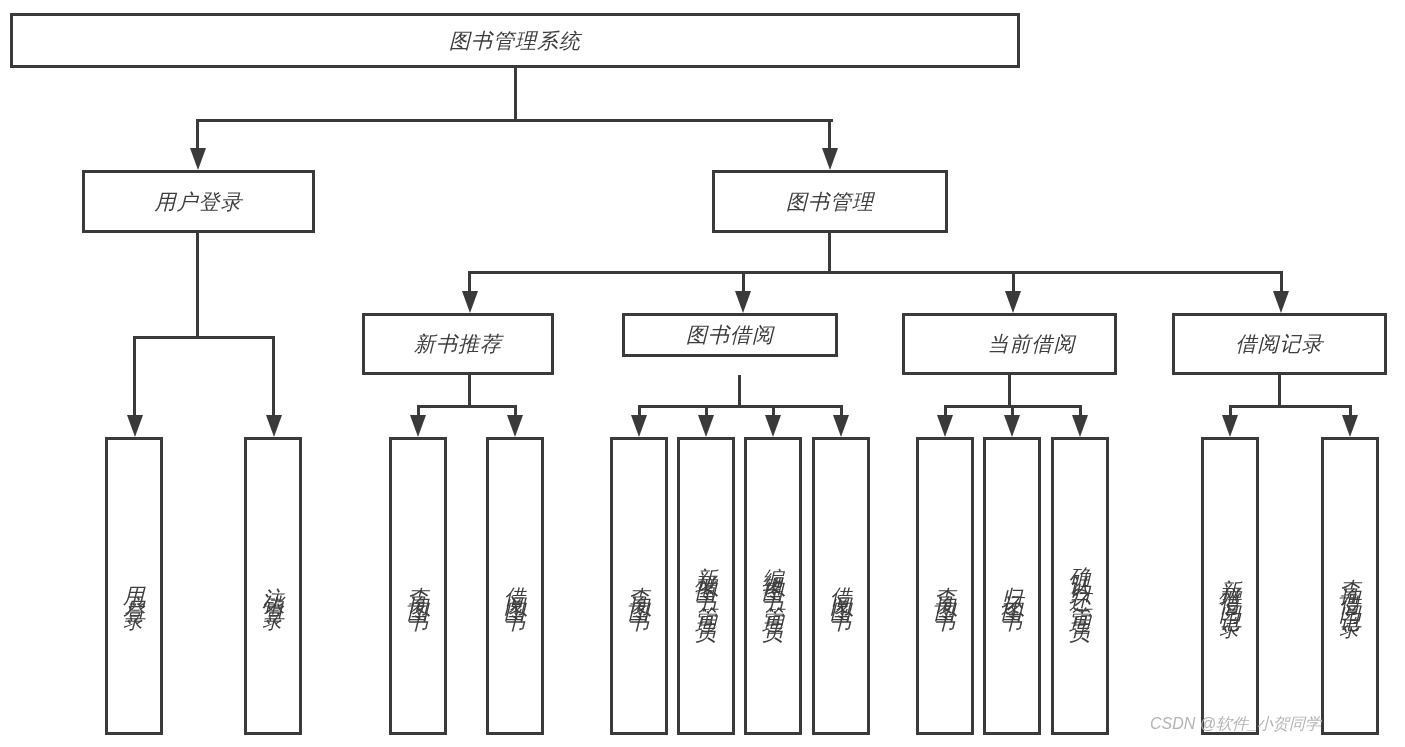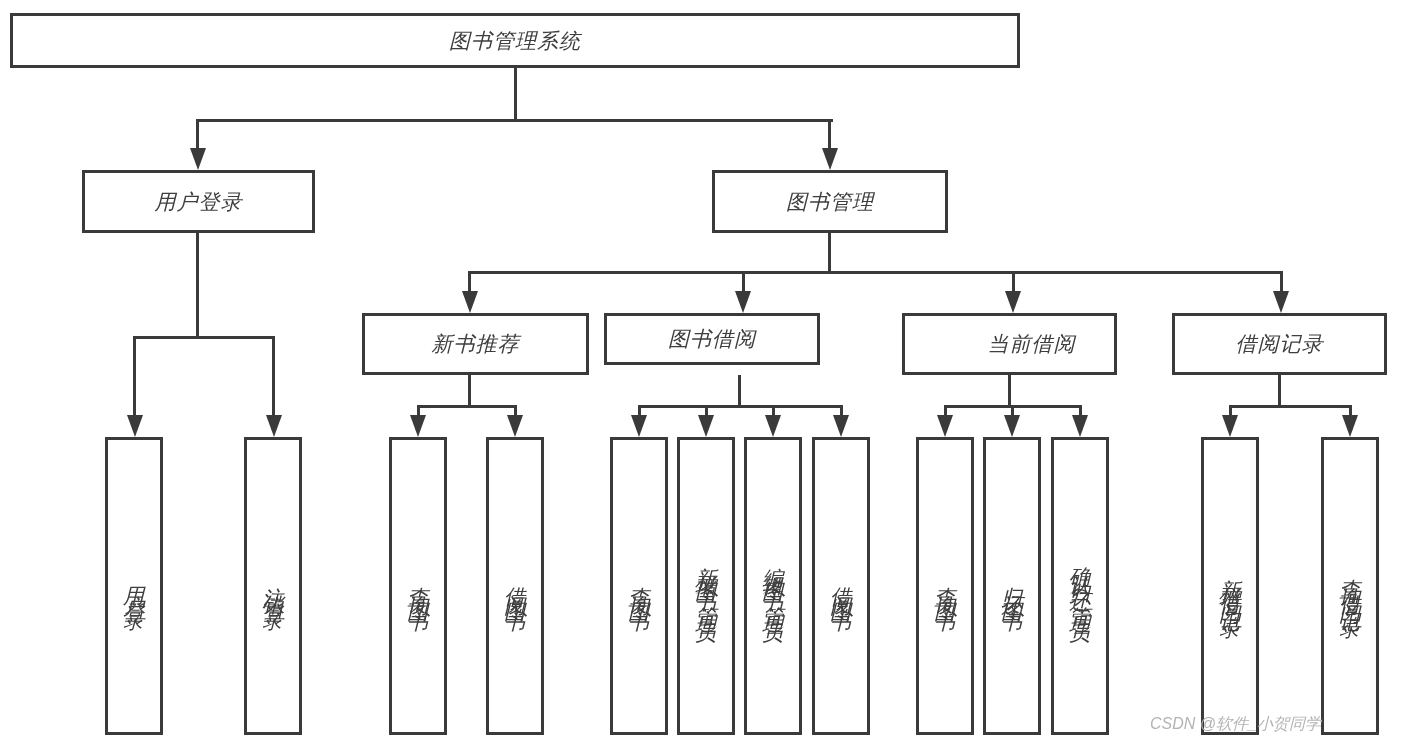--- a/index.html
+++ b/index.html
@@ -96,24 +96,24 @@
   <div class="ln" style="left:468px;top:271px;width:814px;height:3px;"></div>
   <div class="ln" style="left:468px;top:271px;width:3px;height:22px;"></div>
   <div class="ar" style="left:462px;top:291px;"></div>
   <div class="ln" style="left:742px;top:271px;width:3px;height:22px;"></div>
   <div class="ar" style="left:735px;top:291px;"></div>
   <div class="ln" style="left:1012px;top:271px;width:3px;height:22px;"></div>
   <div class="ar" style="left:1005px;top:291px;"></div>
   <div class="ln" style="left:1280px;top:271px;width:3px;height:22px;"></div>
   <div class="ar" style="left:1273px;top:291px;"></div>
 
-  <div class="box" style="left:362px;top:313px;width:227px;height:62px;">
+  <div class="box" style="left:362px;top:313px;width:192px;height:62px;">
     <span>新书推荐</span>
   </div>
-  <div class="box" style="left:604px;top:313px;width:216px;height:52px;">
+  <div class="box" style="left:622px;top:313px;width:216px;height:44px;">
     <span>图书借阅</span>
   </div>
   <div class="box" style="left:902px;top:313px;width:215px;height:62px;padding-left:44px;">
     <span>当前借阅</span>
   </div>
   <div class="box" style="left:1172px;top:313px;width:215px;height:62px;">
     <span>借阅记录</span>
   </div>
 
   <div class="ln" style="left:468px;top:375px;width:3px;height:33px;"></div>

